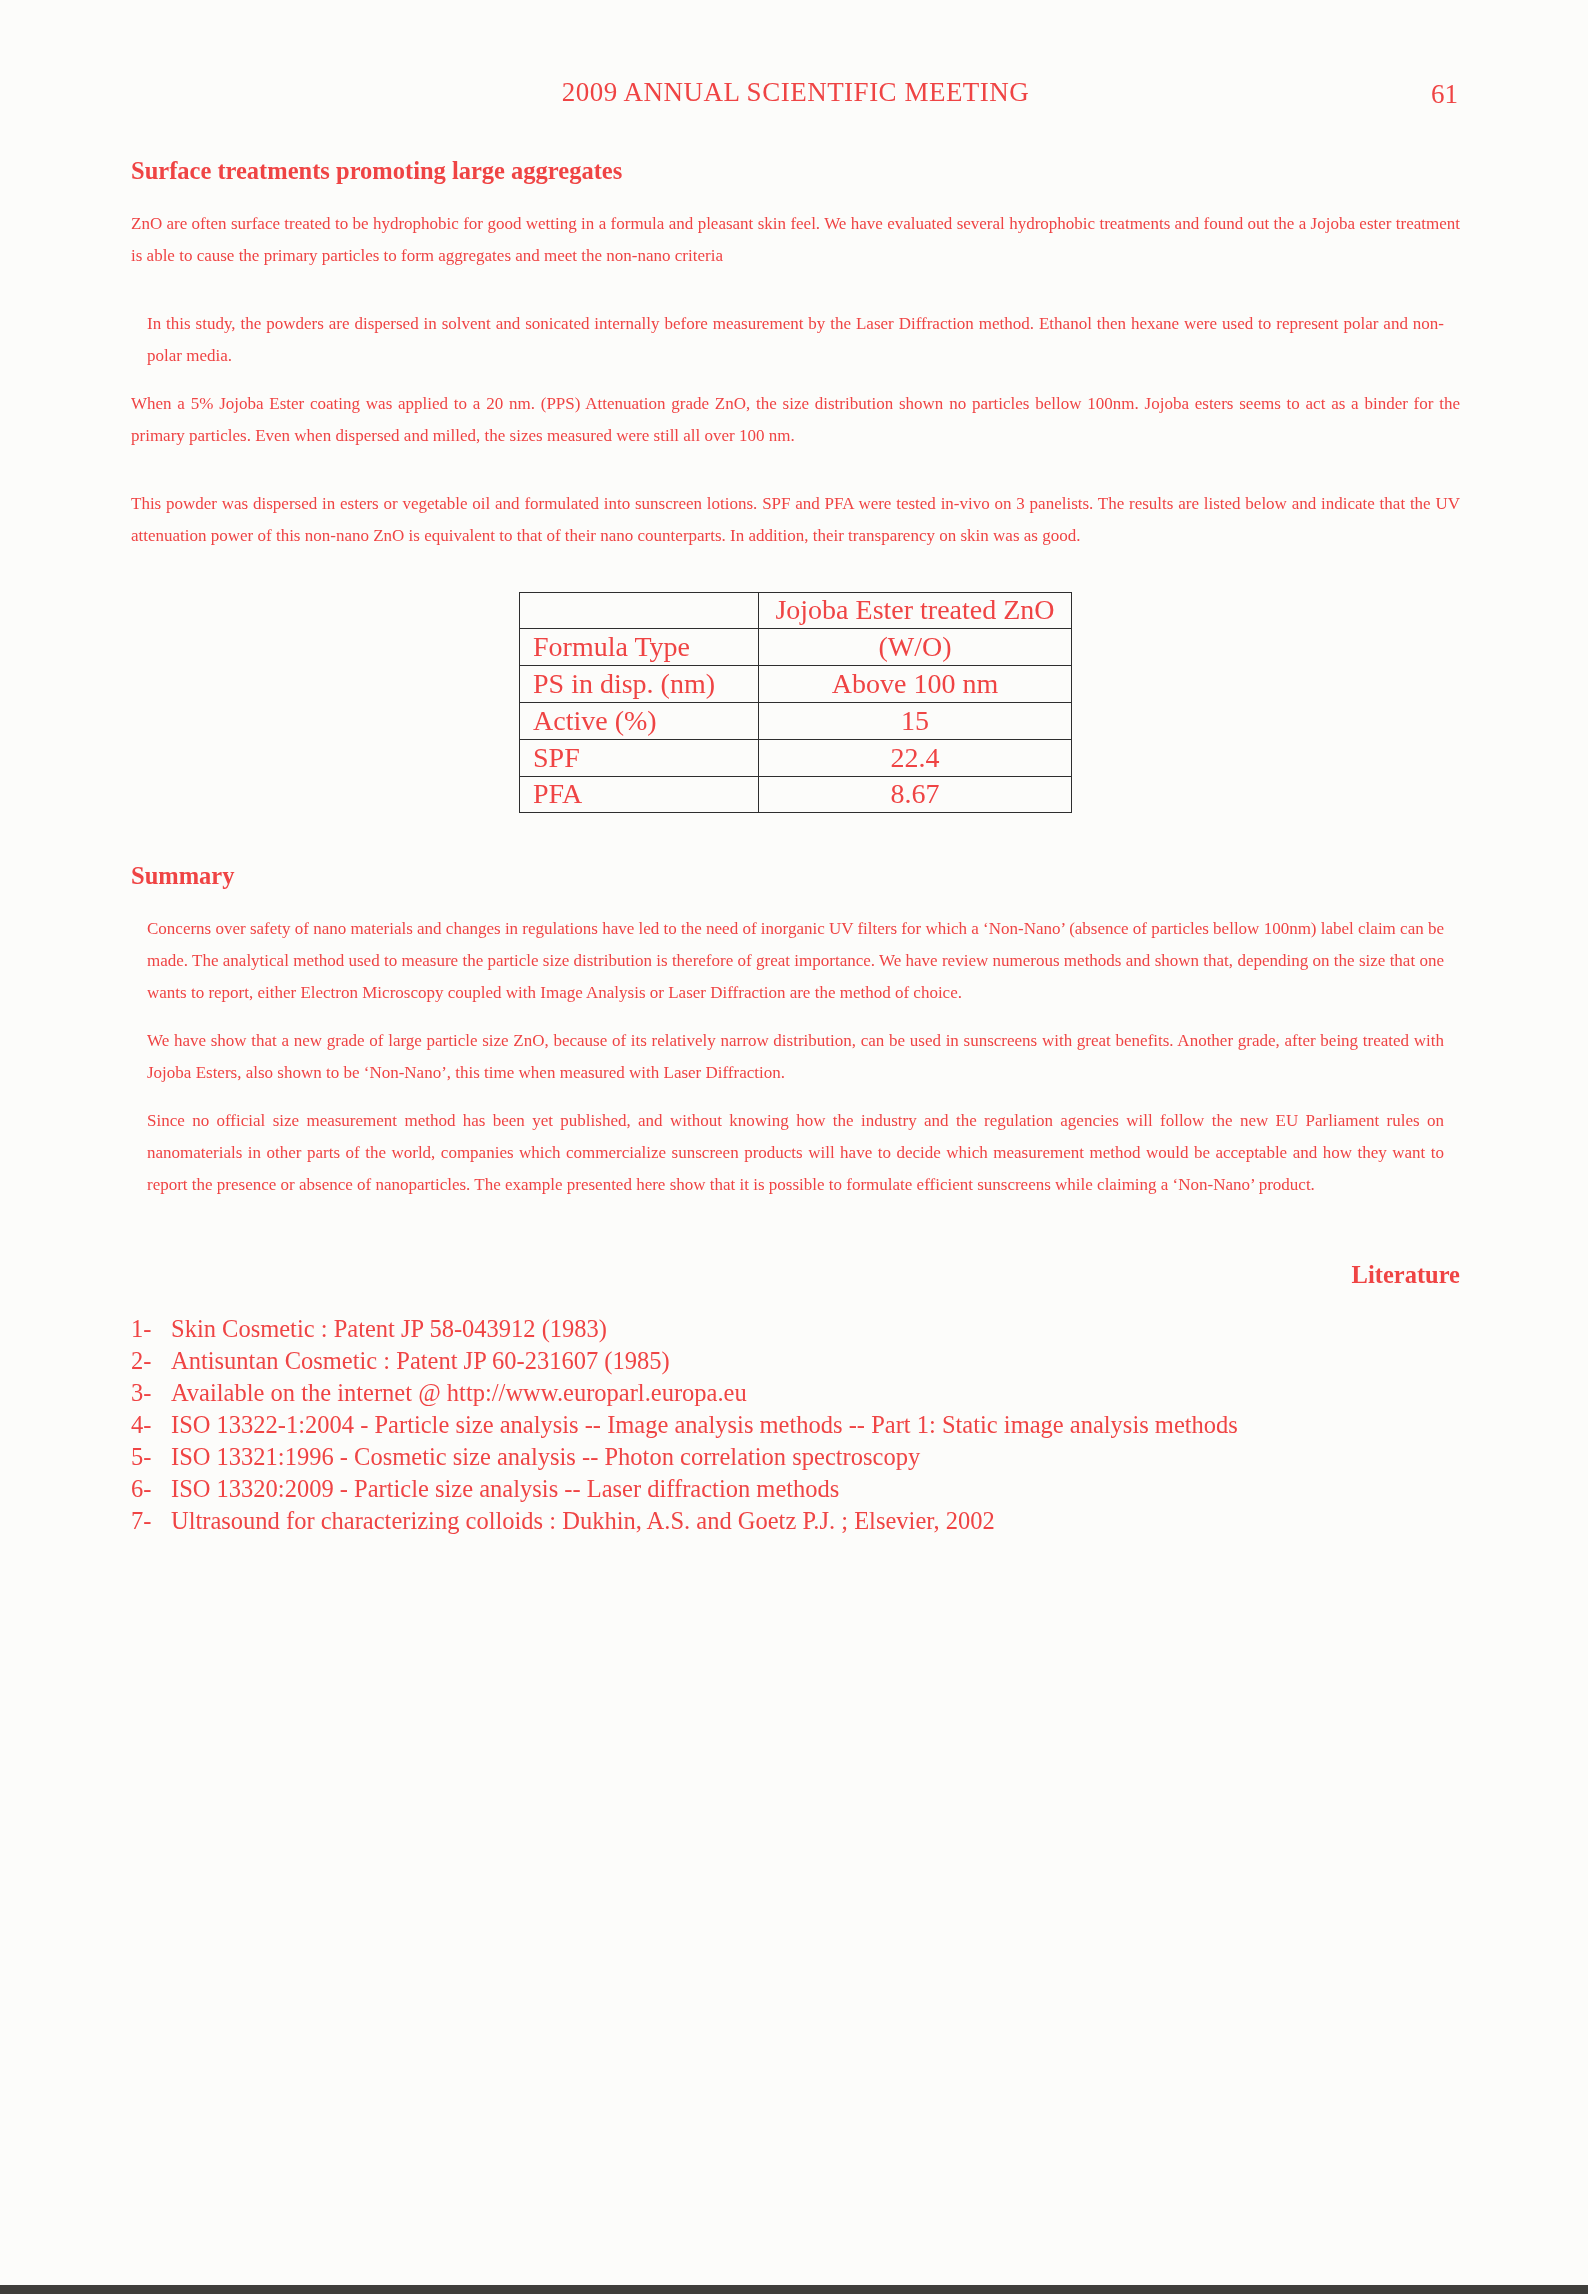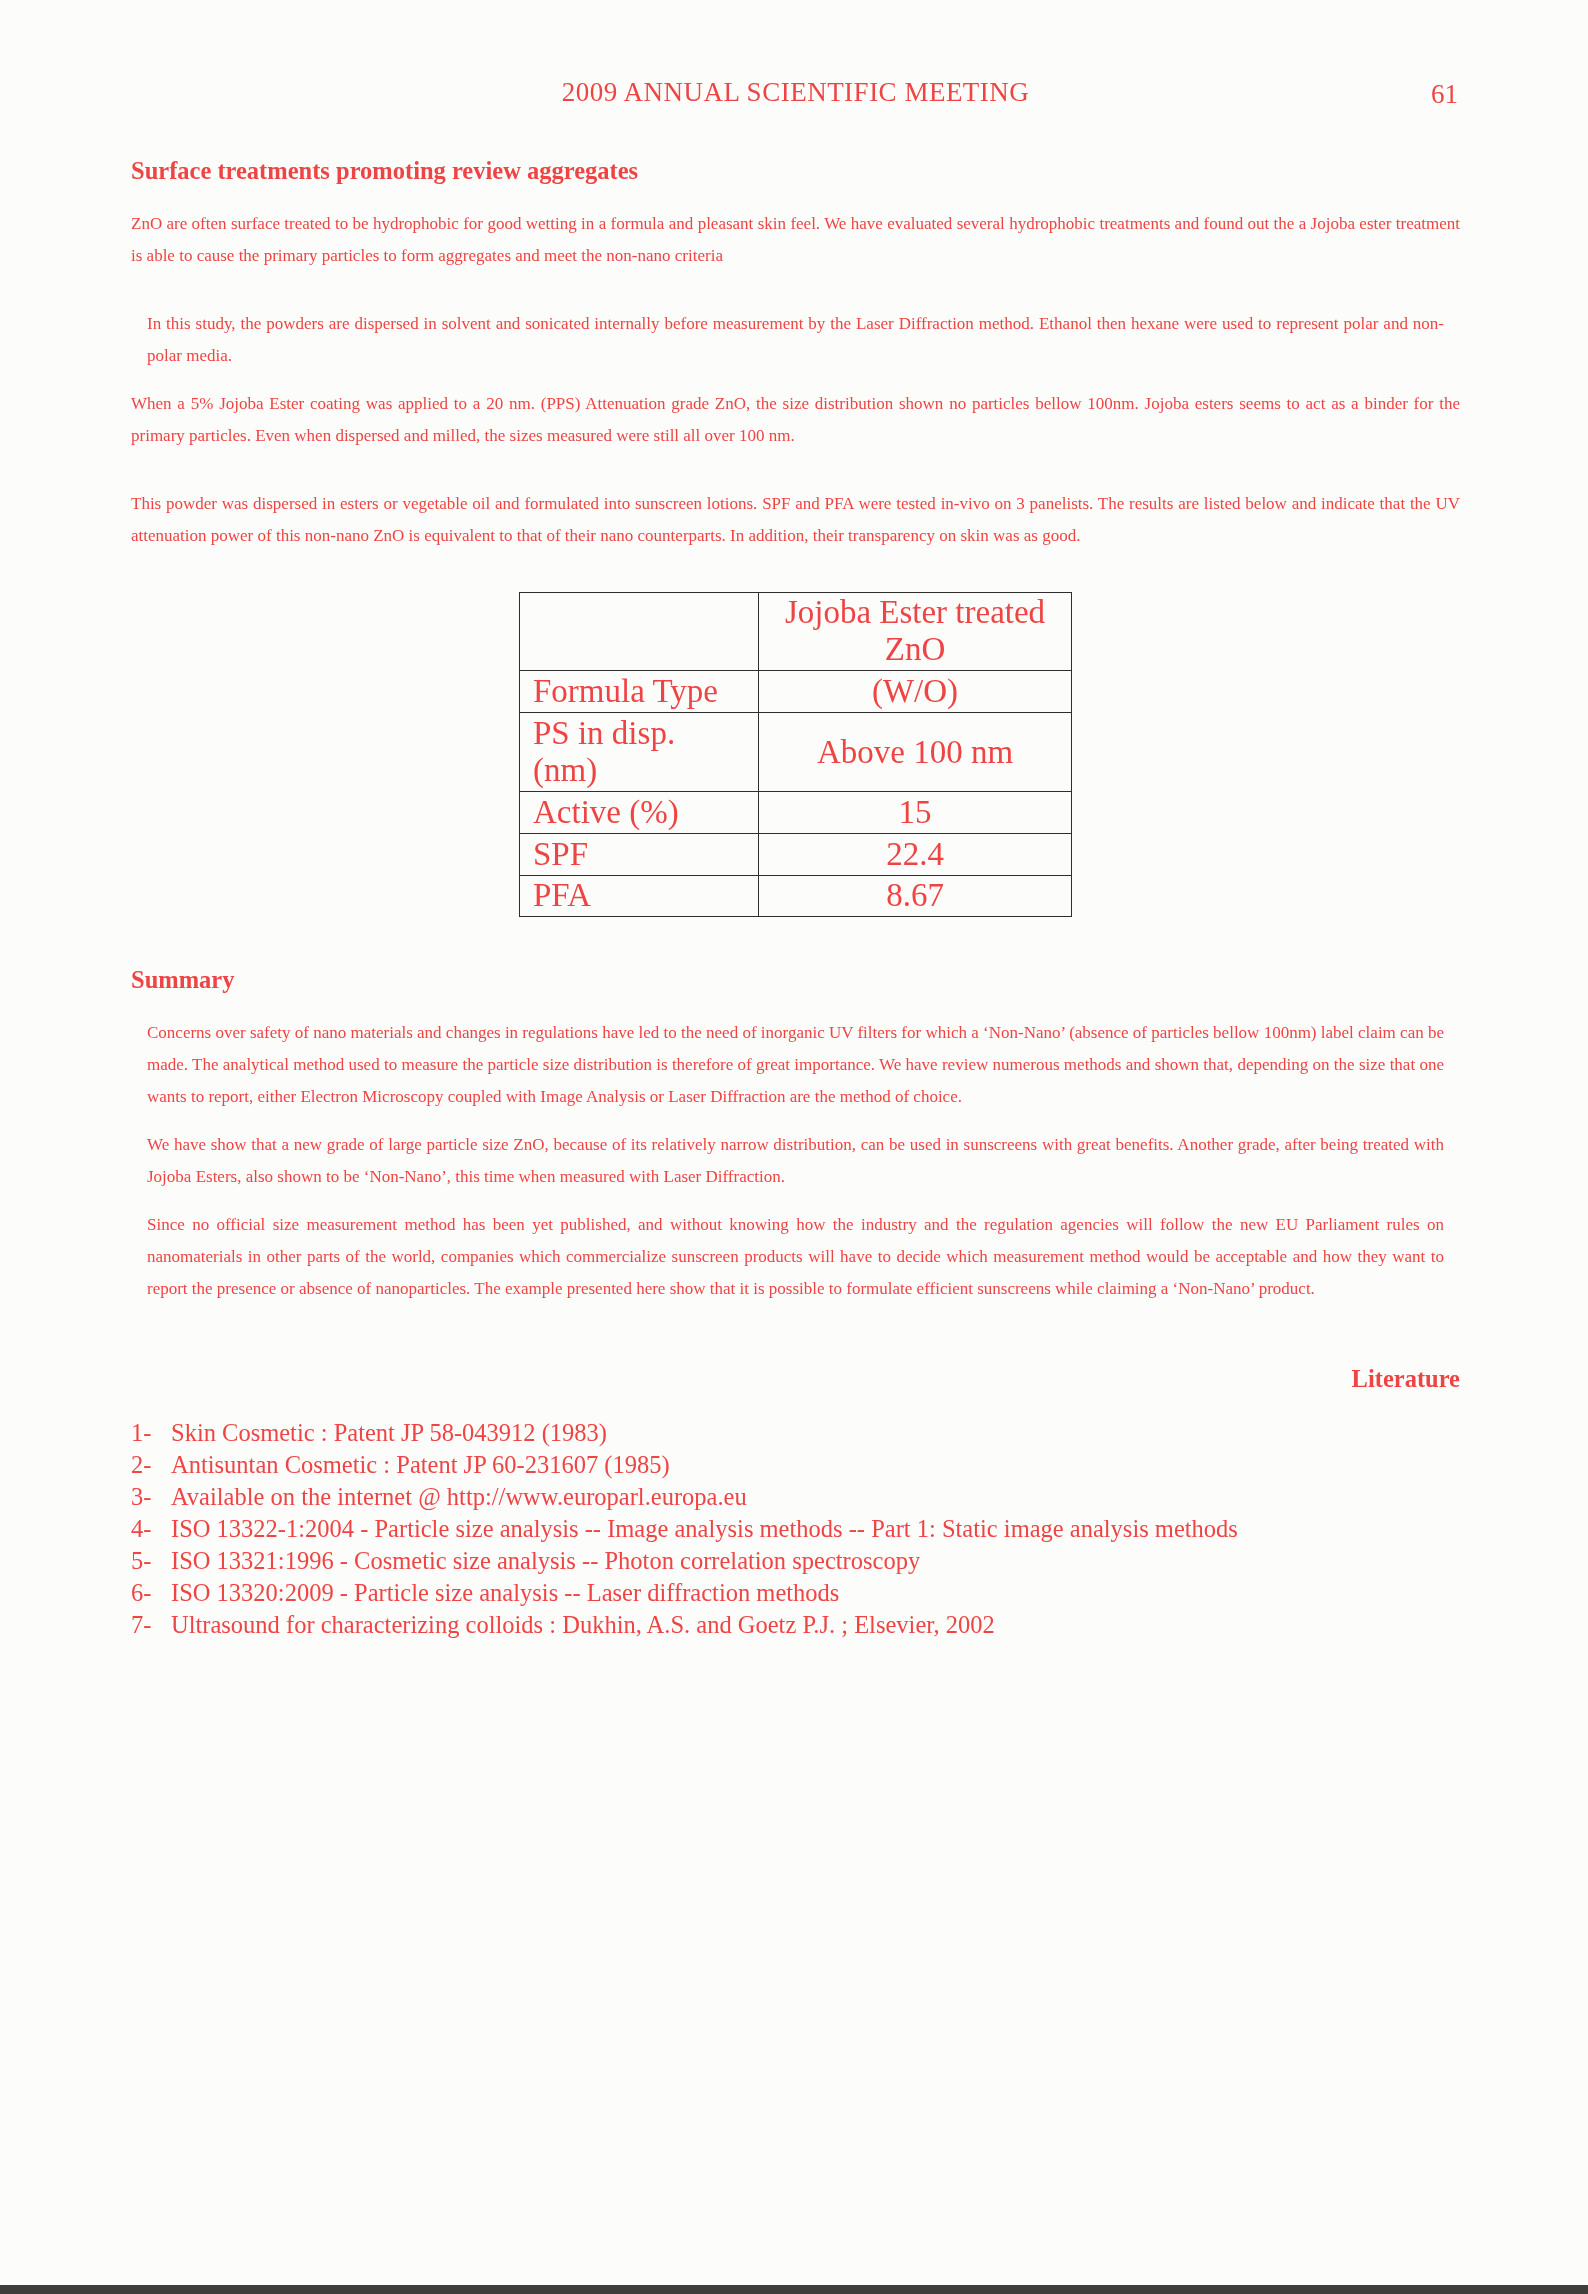--- a/index.html
+++ b/index.html
@@ -40,21 +40,21 @@
     line-height: 32px;
     margin: 0 0 36px;
   }
   .justify { text-align: justify; }
   .tight   { margin: 16px; }
   .gap-after { margin: 0 0 36px; }
 
   .data-table {
     border-collapse: collapse;
     margin: 40px auto 0;
-    font-size: 33px;
+    font-size: 28px;
   }
   .data-table td {
     border: 1.9px solid #2e2e2e;
     padding: 1.9px 13px;
     height: 32px;
   }
   .cell-label { width: 239px; text-align: left; }
   .cell-value { width: 313px; text-align: center; }
 
   .lit-list { margin: 0; }
@@ -74,21 +74,21 @@
 <body>
 
 <div class="page">
   <div class="content">
 
     <header class="page-header">
       <span>2009 ANNUAL SCIENTIFIC MEETING</span>
       <span class="page-number">61</span>
     </header>
 
-    <h2 class="section-heading">Surface treatments promoting review aggregates</h2>
+    <h2 class="section-heading">Surface treatments promoting large aggregates</h2>
 
     <p class="para justify">ZnO are often surface treated to be hydrophobic for good wetting in a formula and pleasant skin feel. We have evaluated several hydrophobic treatments and found out the a Jojoba ester treatment is able to cause the primary particles to form aggregates and meet the non-nano criteria</p>
 
     <p class="para justify tight">In this study, the powders are dispersed in solvent and sonicated internally before measurement by the Laser Diffraction method. Ethanol then hexane were used to represent polar and non-polar media.</p>
     <p class="para justify gap-after">When a 5% Jojoba Ester coating was applied to a 20 nm. (PPS) Attenuation grade ZnO, the size distribution shown no particles bellow 100nm. Jojoba esters seems to act as a binder for the primary particles. Even when dispersed and milled, the sizes measured were still all over 100 nm.</p>
 
     <p class="para justify">This powder was dispersed in esters or vegetable oil and formulated into sunscreen lotions. SPF and PFA were tested in-vivo on 3 panelists. The results are listed below and indicate that the UV attenuation power of this non-nano ZnO is equivalent to that of their nano counterparts. In addition, their transparency on skin was as good.</p>
 
     <table class="data-table">
       <tbody>

